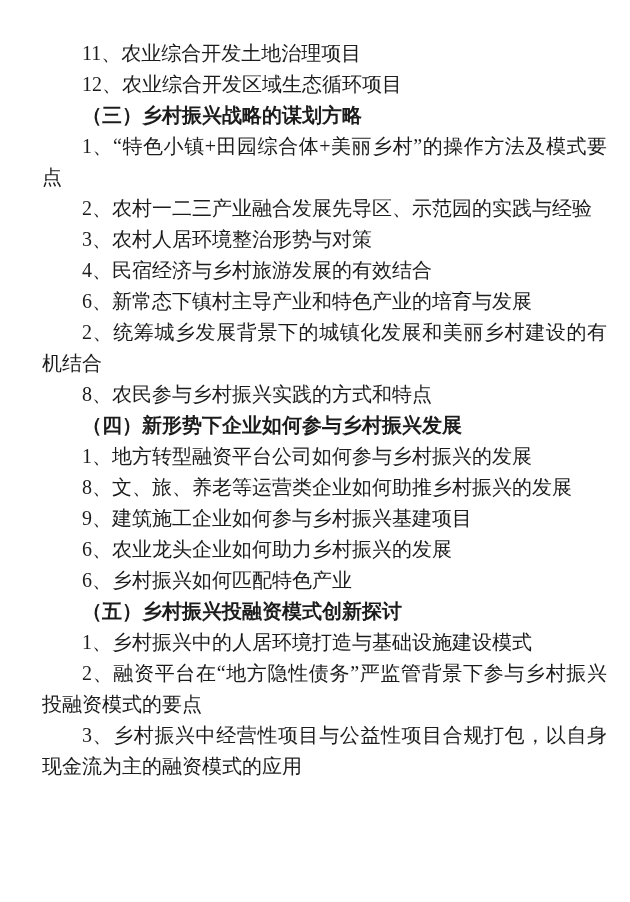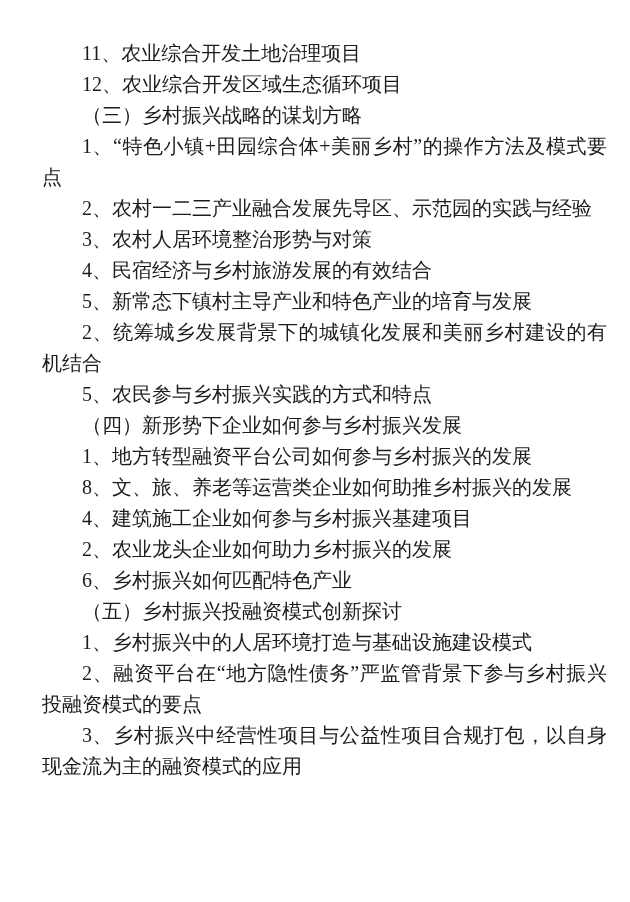--- a/index.html
+++ b/index.html
@@ -25,42 +25,42 @@
     font-size: 20px;
     line-height: 31px;
     text-align: justify;
     text-justify: inter-character;
     text-indent: 2em;
     word-break: break-all;
     overflow-wrap: anywhere;
     letter-spacing: 0;
   }
   .doc-body p.heading {
-    font-weight: normal;
+    font-weight: bold;
   }
 </style>
 </head>
 <body>
 
 <div class="page">
   <div class="doc-body">
       <p class="item">11、农业综合开发土地治理项目</p>
       <p class="item">12、农业综合开发区域生态循环项目</p>
       <p class="heading">（三）乡村振兴战略的谋划方略</p>
       <p class="item">1、“特色小镇+田园综合体+美丽乡村”的操作方法及模式要点</p>
       <p class="item">2、农村一二三产业融合发展先导区、示范园的实践与经验</p>
       <p class="item">3、农村人居环境整治形势与对策</p>
       <p class="item">4、民宿经济与乡村旅游发展的有效结合</p>
-      <p class="item">5、新常态下镇村主导产业和特色产业的培育与发展</p>
+      <p class="item">6、新常态下镇村主导产业和特色产业的培育与发展</p>
       <p class="item">2、统筹城乡发展背景下的城镇化发展和美丽乡村建设的有机结合</p>
-      <p class="item">5、农民参与乡村振兴实践的方式和特点</p>
+      <p class="item">8、农民参与乡村振兴实践的方式和特点</p>
       <p class="heading">（四）新形势下企业如何参与乡村振兴发展</p>
       <p class="item">1、地方转型融资平台公司如何参与乡村振兴的发展</p>
       <p class="item">8、文、旅、养老等运营类企业如何助推乡村振兴的发展</p>
-      <p class="item">4、建筑施工企业如何参与乡村振兴基建项目</p>
-      <p class="item">2、农业龙头企业如何助力乡村振兴的发展</p>
+      <p class="item">9、建筑施工企业如何参与乡村振兴基建项目</p>
+      <p class="item">6、农业龙头企业如何助力乡村振兴的发展</p>
       <p class="item">6、乡村振兴如何匹配特色产业</p>
       <p class="heading">（五）乡村振兴投融资模式创新探讨</p>
       <p class="item">1、乡村振兴中的人居环境打造与基础设施建设模式</p>
       <p class="item">2、融资平台在“地方隐性债务”严监管背景下参与乡村振兴投融资模式的要点</p>
       <p class="item">3、乡村振兴中经营性项目与公益性项目合规打包，以自身现金流为主的融资模式的应用</p>
     </div>
 </div>
 
 </body></html>

